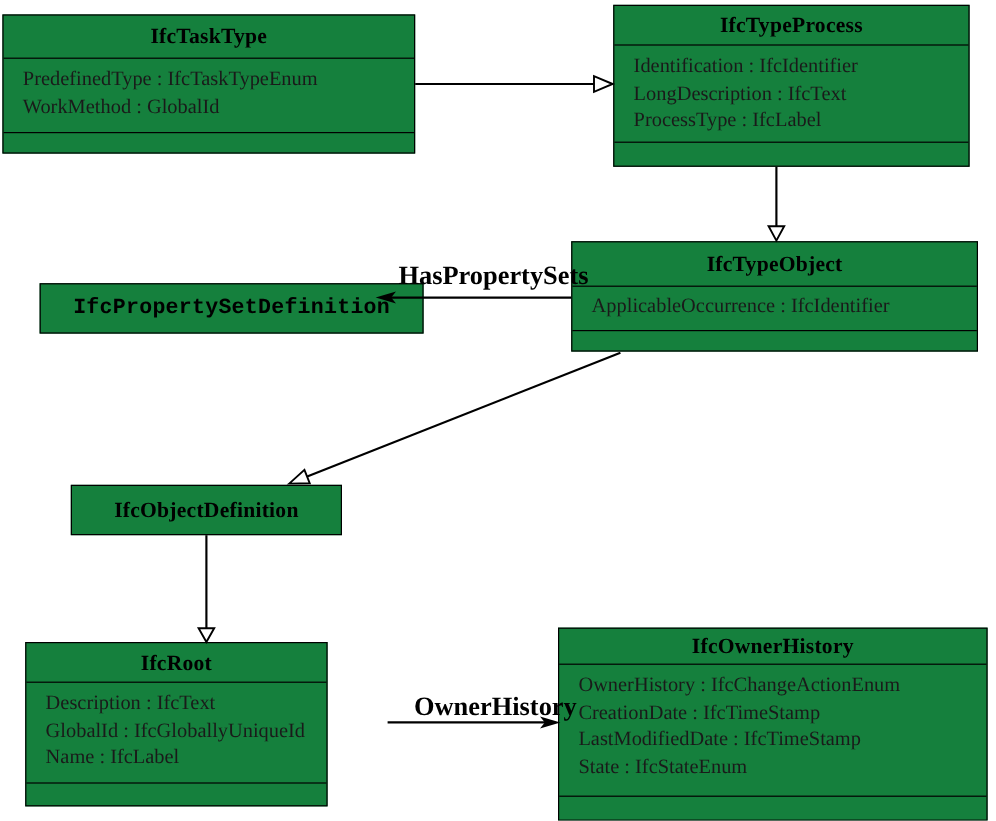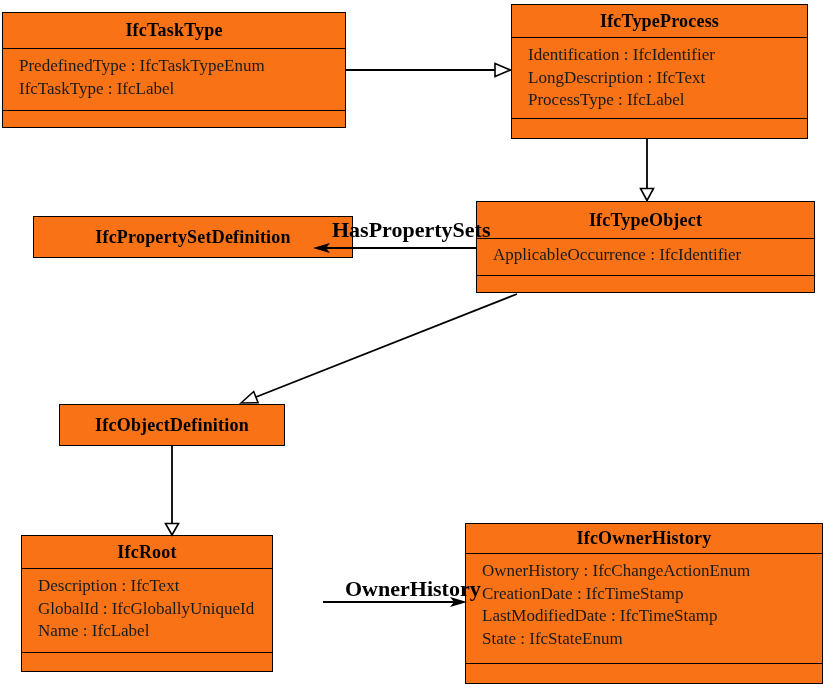--- a/index.html
+++ b/index.html
@@ -9,21 +9,21 @@
   }
   #canvas {
     position: relative;
     width: 830px; height: 684px;
     background: #ffffff;
     overflow: hidden;
   }
   .uml-class {
     position: absolute;
     box-sizing: border-box;
-    background: #f97316;
+    background: #15803d;
     border: 1.7px solid #000000;
     display: flex;
     flex-direction: column;
     color: #1a1a1a;
   }
   .uml-title {
     box-sizing: border-box;
     flex: 0 0 auto;
     display: flex;
     align-items: center;
@@ -69,21 +69,21 @@
 </style>
 </head>
 <body>
 
 <div id="canvas">
 
   <div class="uml-class" style="left:2px; top:12px; width:344px; height:116px;">
     <div class="uml-title" style="height:36px;">IfcTaskType</div>
     <div class="uml-attrs" style="height:62px;">
         <span class="attr">PredefinedType : IfcTaskTypeEnum</span>
-        <span class="attr">IfcTaskType : IfcLabel</span>
+        <span class="attr">WorkMethod : GlobalId</span>
       </div>
     <div class="uml-footer"></div>
   </div>
 
   <div class="uml-class" style="left:511px; top:4px; width:297px; height:135px;">
     <div class="uml-title" style="height:33px;">IfcTypeProcess</div>
     <div class="uml-attrs" style="height:81px;">
         <span class="attr">Identification : IfcIdentifier</span>
         <span class="attr">LongDescription : IfcText</span>
         <span class="attr">ProcessType : IfcLabel</span>
@@ -92,21 +92,21 @@
   </div>
 
   <div class="uml-class" style="left:476px; top:201px; width:339px; height:92px;">
     <div class="uml-title" style="height:37px;">IfcTypeObject</div>
     <div class="uml-attrs" style="height:37px; padding-top:5px;">
         <span class="attr">ApplicableOccurrence : IfcIdentifier</span>
       </div>
     <div class="uml-footer"></div>
   </div>
 
-  <div class="uml-class single" style="left:33px; top:216px; width:320px; height:42px;">
+  <div class="uml-class single" style="left:33px; top:236px; width:320px; height:42px;font-family:Liberation Mono, monospace;">
     <div class="uml-title">IfcPropertySetDefinition</div>
   </div>
 
   <div class="uml-class single" style="left:59px; top:404px; width:226px; height:42px;">
     <div class="uml-title">IfcObjectDefinition</div>
   </div>
 
   <div class="uml-class" style="left:21px; top:535px; width:252px; height:137px;">
     <div class="uml-title" style="height:33px;">IfcRoot</div>
     <div class="uml-attrs" style="height:84px;">

